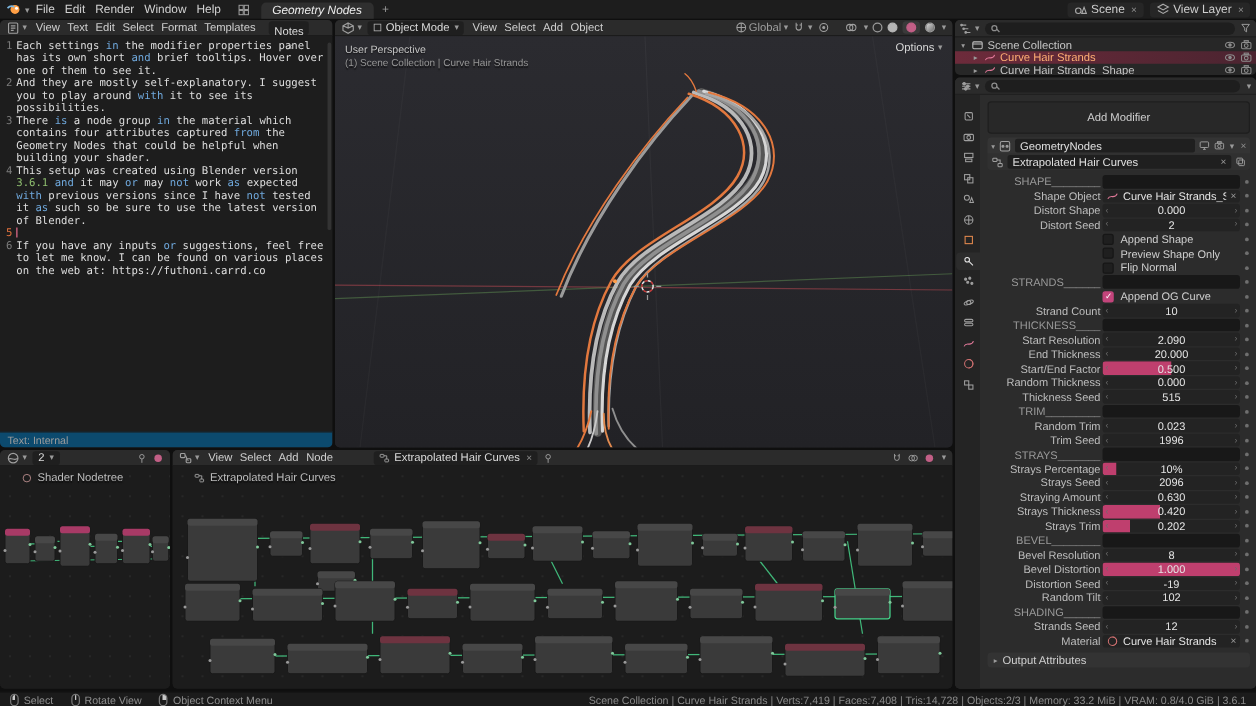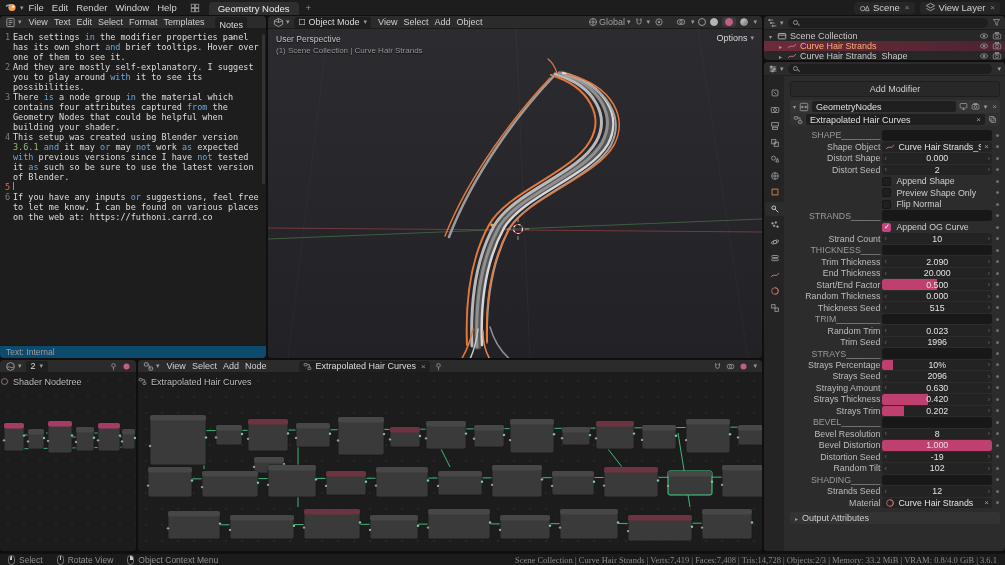--- a/index.html
+++ b/index.html
@@ -6,21 +6,21 @@
 html,body{background:#000;width:1005px;height:565px;}
 body{font-family:"Liberation Sans",sans-serif;}
 #app{position:relative;width:1005px;height:565px;background:#0f0f0f;overflow:hidden;color:#c8c8c8;}
 svg{display:block;}
 .dd{font-size:7px;color:#9a9a9a;margin-left:1px;}
 .xg{color:#8d8d8d;font-size:8px;margin-left:2px;}
 
 
 .topbar{position:absolute;left:0;top:0;width:1005px;height:15px;background:#1d1d1d;display:flex;align-items:center;font-size:9.5px;color:#d2d2d2;padding:0 5px;gap:1px;}
 .mi{padding:0 4px;border-radius:2px;white-space:nowrap;}
-.wtab{background:#2f2f2f;height:13px;display:flex;align-items:center;padding:0 9px;border-radius:4px 4px 0 0;color:#ececec;margin-left:8px;align-self:flex-end;white-space:nowrap;}
+.wtab{background:#2f2f2f;height:13px;display:flex;align-items:center;padding:0 9px;border-radius:4px 4px 0 0;color:#ececec;margin-left:8px;align-self:flex-end;white-space:nowrap;font-style:italic;}
 .wtab-add{color:#9a9a9a;padding:0 6px;}
 .tb-right{margin-left:auto;display:flex;gap:5px;align-items:center;}
 .selector{display:flex;align-items:center;gap:3px;background:#262626;border-radius:3px;padding:0 5px;height:12px;color:#cfcfcf;white-space:nowrap;}
 
 
 .ed{position:absolute;border-radius:4px;overflow:hidden;background:#232323;}
 .ehdr{height:13px;background:#2b2b2b;display:flex;align-items:center;gap:4px;padding:4px 5px;font-size:9px;color:#cfcfcf;border-bottom:1px solid #1b1b1b;white-space:nowrap;}
 .ehdr .mi{padding:0 3px;}
 .ibtn{display:flex;align-items:center;gap:1px;color:#9f9f9f;}
 .field{display:flex;align-items:center;gap:3px;background:#1f1f1f;border-radius:2.5px;height:11px;padding:0 4px;color:#dcdcdc;}
@@ -66,21 +66,21 @@
 .oicons{display:flex;gap:3px;color:#8d8d8d;}
 
 
 #props{left:764px;top:62px;width:241px;height:489px;background:#2c2c2c;}
 .phdr{height:14px;background:#2b2b2b;display:flex;align-items:center;gap:4px;padding:0 4px;border-bottom:1px solid #202020;}
 .pbody{position:absolute;top:14px;bottom:0;left:0;right:0;display:flex;}
 .ptabs{width:20px;background:#242424;padding-top:10px;display:flex;flex-direction:column;align-items:flex-end;gap:2.5px;}
 .ptab{width:19px;height:14px;display:flex;align-items:center;justify-content:center;border-radius:3px 0 0 3px;color:#9f9f9f;}
 .ptab.active{background:#2c2c2c;color:#e8e8e8;}
 .pcontent{flex:1;padding:5px 5px 0 6px;position:relative;overflow:hidden;}
-.addmod{width:100%;height:16px;background:#282828;border:1px solid #1e1e1e;border-radius:3px;color:#cfcfcf;font-size:9px;display:flex;align-items:center;justify-content:center;}
+.addmod{width:100%;height:26px;background:#282828;border:1px solid #1e1e1e;border-radius:3px;color:#cfcfcf;font-size:9px;display:flex;align-items:center;justify-content:center;}
 .modhdr{margin-top:3px;height:13px;background:#343434;border-radius:3px 3px 0 0;display:flex;align-items:center;gap:3px;padding:0 3px;font-size:9px;color:#b9b9b9;}
 .modname{flex:1;height:11px;background:#1f1f1f;border-radius:2px;display:flex;align-items:center;padding:0 4px;color:#e0e0e0;}
 .grouprow{height:13px;background:#303030;display:flex;align-items:center;gap:3px;padding:0 3px;margin-bottom:4px;border-radius:0 0 3px 3px;color:#b9b9b9;}
 .groupfield{flex:1;height:11px;background:#1f1f1f;border-radius:2px;display:flex;align-items:center;gap:3px;padding:0 4px;color:#e0e0e0;font-size:9px;}
 .prow{display:flex;align-items:center;height:10.6px;margin-bottom:0.9px;font-size:8.8px;}
 .plabel{width:44%;text-align:right;padding-right:2px;color:#bdbdbd;white-space:nowrap;overflow:hidden;}
 .t-div .plabel{color:#9a9a9a;}
 .pvalwrap{flex:1;display:flex;align-items:center;min-width:0;}
 .pfield{flex:1;height:10.5px;background:#232323;border-radius:2.5px;position:relative;display:flex;align-items:center;justify-content:center;color:#e4e4e4;overflow:hidden;min-width:0;}
 .pfield.divider{background:#181818;}
@@ -96,31 +96,31 @@
 .idname{flex:1;text-align:left;overflow:hidden;white-space:nowrap;z-index:1;}
 .fx{color:#9a9a9a;font-size:8px;z-index:1;}
 .cpanel{height:12px;background:#333;border-radius:3px;margin-top:4px;display:flex;align-items:center;gap:4px;padding:0 5px;font-size:9px;color:#cfcfcf;}
 .cpanel .disc{font-size:6px;color:#9a9a9a;}
 
 
 #shader-ed{left:0;top:360px;width:136px;height:191px;background:#1c1c1c;}
 #geo-ed{left:138px;top:360px;width:624px;height:191px;background:#1c1c1c;}
 .graph{position:absolute;top:13px;left:0;right:0;bottom:0;background-color:#1c1c1c;background-image:radial-gradient(#272727 1px,transparent 1px);background-size:16px 16px;}
 .graph > svg{position:absolute;inset:0;width:100%;height:100%;}
-.graph-label{position:absolute;left:0;top:4px;display:flex;gap:4px;align-items:flex-start;font-size:9px;color:#bdbdbd;text-shadow:0 1px 1px rgba(0,0,0,.6);}
+.graph-label{position:absolute;left:17px;top:4px;display:flex;gap:4px;align-items:center;font-size:9px;color:#bdbdbd;text-shadow:0 1px 1px rgba(0,0,0,.6);}
 
 
 .statusbar{position:absolute;left:0;top:553px;width:1005px;height:12px;background:#1b1b1b;display:flex;align-items:center;font-size:8.5px;color:#8f8f8f;padding:0 8px;gap:14px;border-top:1px solid #101010;}
 .hint{display:flex;align-items:center;white-space:nowrap;}
 .mouse{position:relative;width:7px;height:10px;border:1px solid #777;border-radius:3.5px;display:inline-block;margin-right:4px;flex:none;}
 .mouse::before{content:"";position:absolute;background:#c9c9c9;}
 .mouse.left::before{left:.5px;top:.5px;width:2.5px;height:3.5px;border-radius:2px 0 0 0;}
 .mouse.middle::before{left:2.2px;top:.5px;width:1.6px;height:4px;border-radius:1px;}
 .mouse.right::before{right:.5px;top:.5px;width:2.5px;height:3.5px;border-radius:0 2px 0 0;}
-.stats{margin-left:auto;white-space:nowrap;color:#8a8a8a;font-family:Liberation Serif, serif;}
+.stats{margin-left:auto;white-space:nowrap;color:#8a8a8a;}
 </style>
 </head>
 <body>
 
 <div id="app">
 
   <div class="topbar">
     <span style="display:flex;align-items:center;gap:1px;">
       <svg width="13" height="11" viewBox="0 0 13 11">
           <circle cx="7" cy="5.5" r="3.6" fill="#ff9f45"></circle>
@@ -669,21 +669,21 @@
               <span class="pdot"></span>
             </div>
             <div class="prow t-div">
               <div class="plabel">THICKNESS____</div>
               <div class="pvalwrap">
                 <div class="pfield divider"></div>
               </div>
               <span class="pdot"></span>
             </div>
             <div class="prow t-num">
-              <div class="plabel">Trim Thickness</div>
+              <div class="plabel">Start Resolution</div>
               <div class="pvalwrap">
                 <div class="pfield">
                   <span class="arrL">‹</span>
                   <span class="pv">2.090</span>
                   <span class="arrR">›</span>
                 </div>
               </div>
               <span class="pdot"></span>
             </div>
             <div class="prow t-num">

